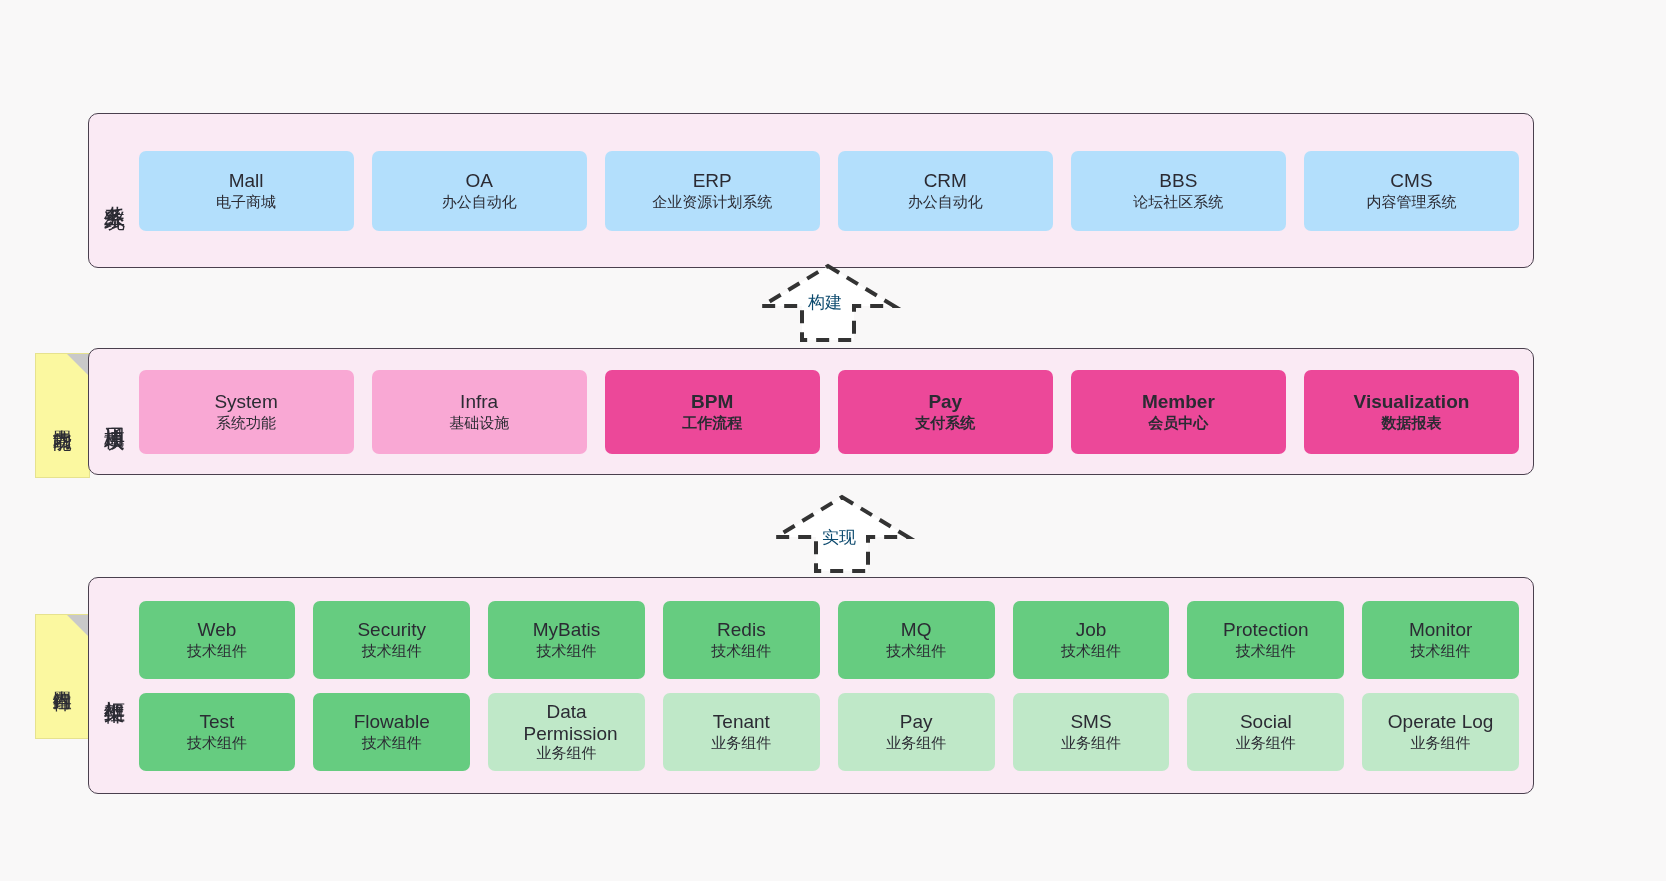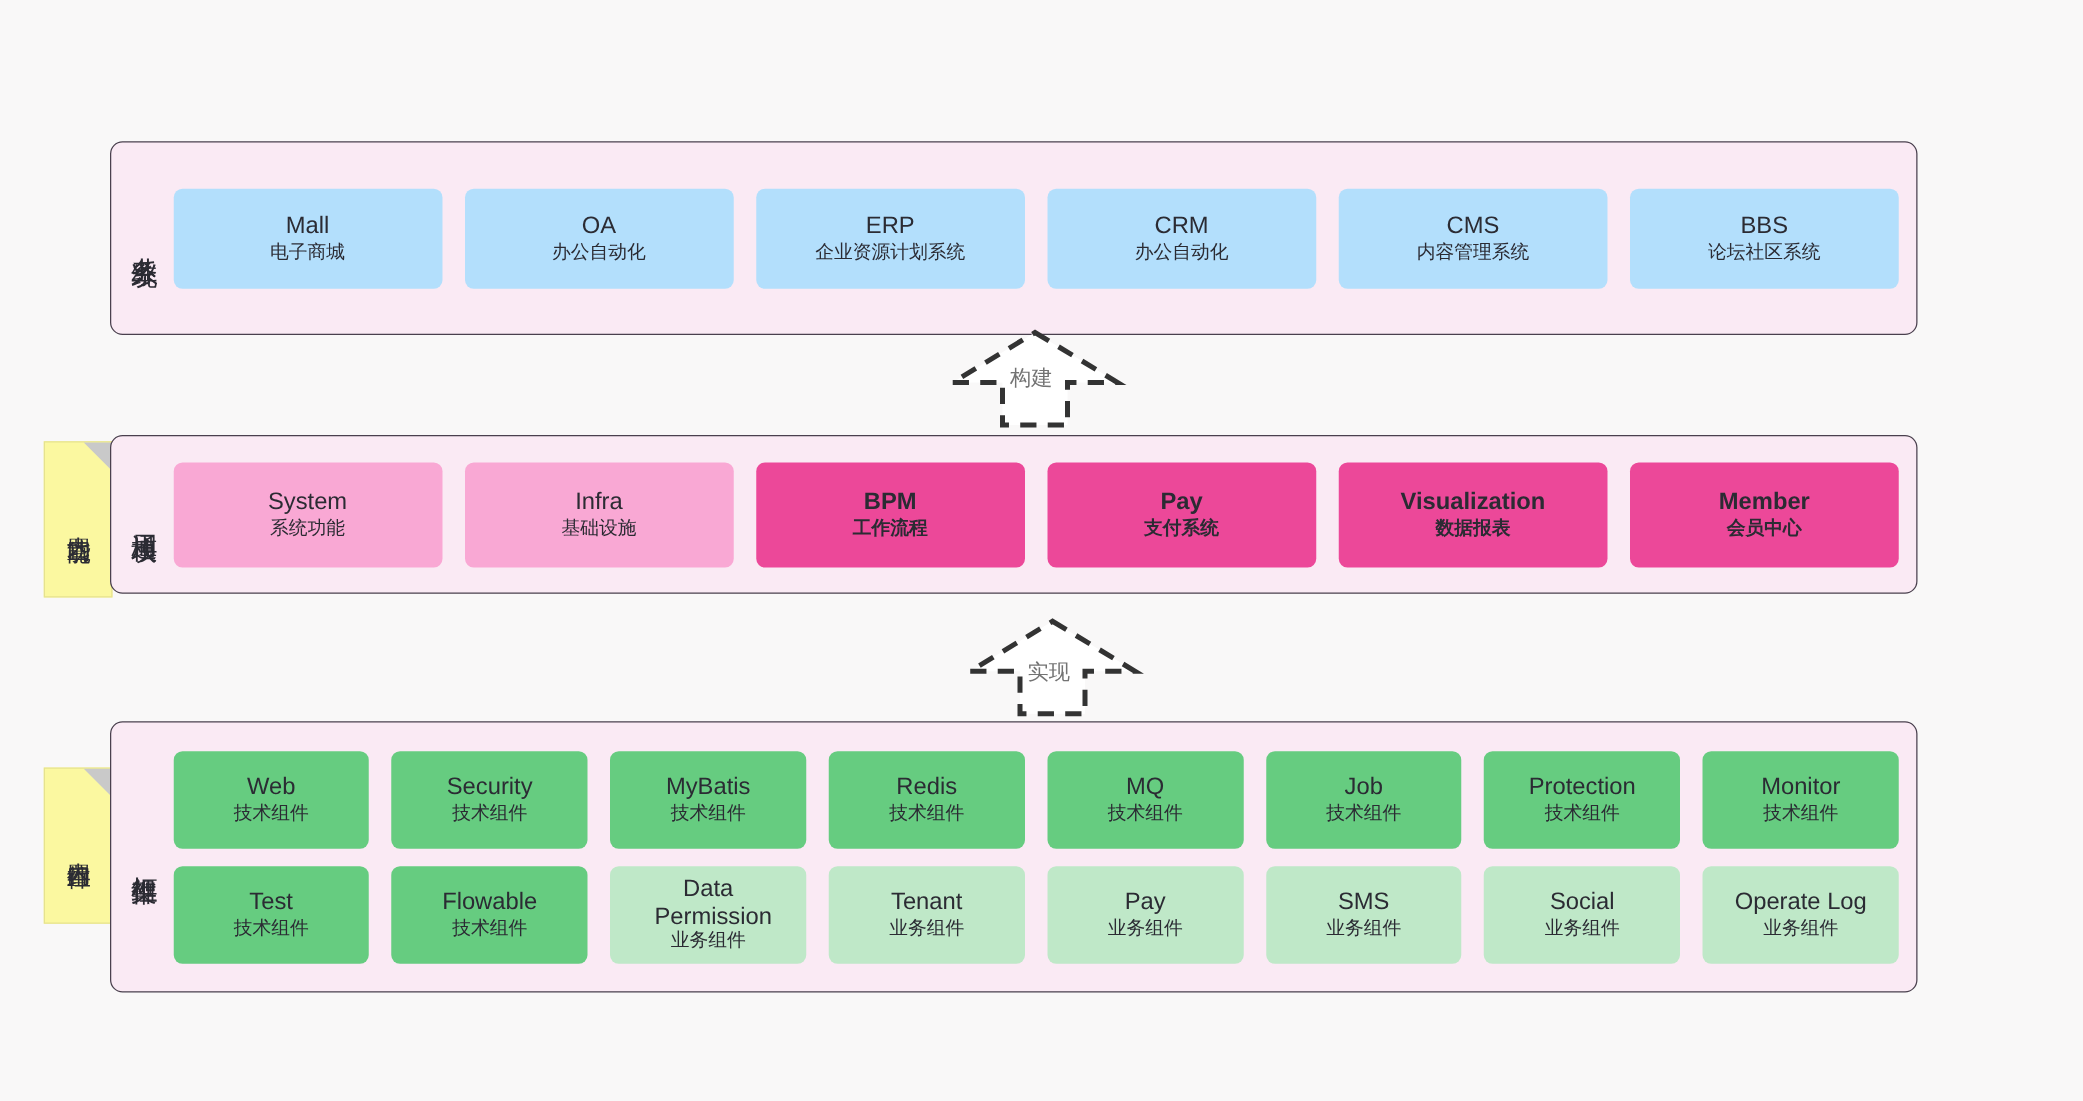--- a/index.html
+++ b/index.html
@@ -120,21 +120,21 @@
   }
 
   
   .arrow-wrap {
     position: absolute;
   }
   .arrow-wrap svg { display: block; overflow: visible; }
   .arrow-label {
     position: absolute;
     font-size: 17px;
-    color: #737373;
+    color: #0c4a6e;
     white-space: nowrap;
     user-select: none;
   }
 </style>
 </head>
 <body>
 
 <div class="canvas">
 
   <div class="layer" style="left:88px; top:113px; width:1446px; height:155px;">
@@ -151,26 +151,26 @@
         </div>
         <div class="card c-blue h-biz">
           <span class="en">ERP</span>
           <span class="cn">企业资源计划系统</span>
         </div>
         <div class="card c-blue h-biz">
           <span class="en">CRM</span>
           <span class="cn">办公自动化</span>
         </div>
         <div class="card c-blue h-biz">
+          <span class="en">BBS</span>
+          <span class="cn">论坛社区系统</span>
+        </div>
+        <div class="card c-blue h-biz">
           <span class="en">CMS</span>
           <span class="cn">内容管理系统</span>
-        </div>
-        <div class="card c-blue h-biz">
-          <span class="en">BBS</span>
-          <span class="cn">论坛社区系统</span>
         </div>
       </div>
     </div>
   </div>
 
   <div class="arrow-wrap" style="left:758px; top:262px; width:140px; height:82px;">
     <svg width="140" height="82" viewBox="0 0 140 82" aria-hidden="true">
       <path d="M 70 4 L 136 44 L 96 44 L 96 78 L 44 78 L 44 44 L 4 44 Z" fill="#ffffff" stroke="#333333" stroke-width="4" stroke-dasharray="13,9" stroke-linejoin="miter"></path>
     </svg>
     <span class="arrow-label" style="left:50px; top:29px;">构建</span>
@@ -195,26 +195,26 @@
         </div>
         <div class="card c-pink h-mod">
           <span class="en">BPM</span>
           <span class="cn">工作流程</span>
         </div>
         <div class="card c-pink h-mod">
           <span class="en">Pay</span>
           <span class="cn">支付系统</span>
         </div>
         <div class="card c-pink h-mod">
+          <span class="en">Member</span>
+          <span class="cn">会员中心</span>
+        </div>
+        <div class="card c-pink h-mod">
           <span class="en">Visualization</span>
           <span class="cn">数据报表</span>
-        </div>
-        <div class="card c-pink h-mod">
-          <span class="en">Member</span>
-          <span class="cn">会员中心</span>
         </div>
       </div>
     </div>
   </div>
 
   <div class="arrow-wrap" style="left:772px; top:493px; width:140px; height:82px;">
     <svg width="140" height="82" viewBox="0 0 140 82" aria-hidden="true">
       <path d="M 70 4 L 136 44 L 96 44 L 96 78 L 44 78 L 44 44 L 4 44 Z" fill="#ffffff" stroke="#333333" stroke-width="4" stroke-dasharray="13,9" stroke-linejoin="miter"></path>
     </svg>
     <span class="arrow-label" style="left:50px; top:33px;">实现</span>

